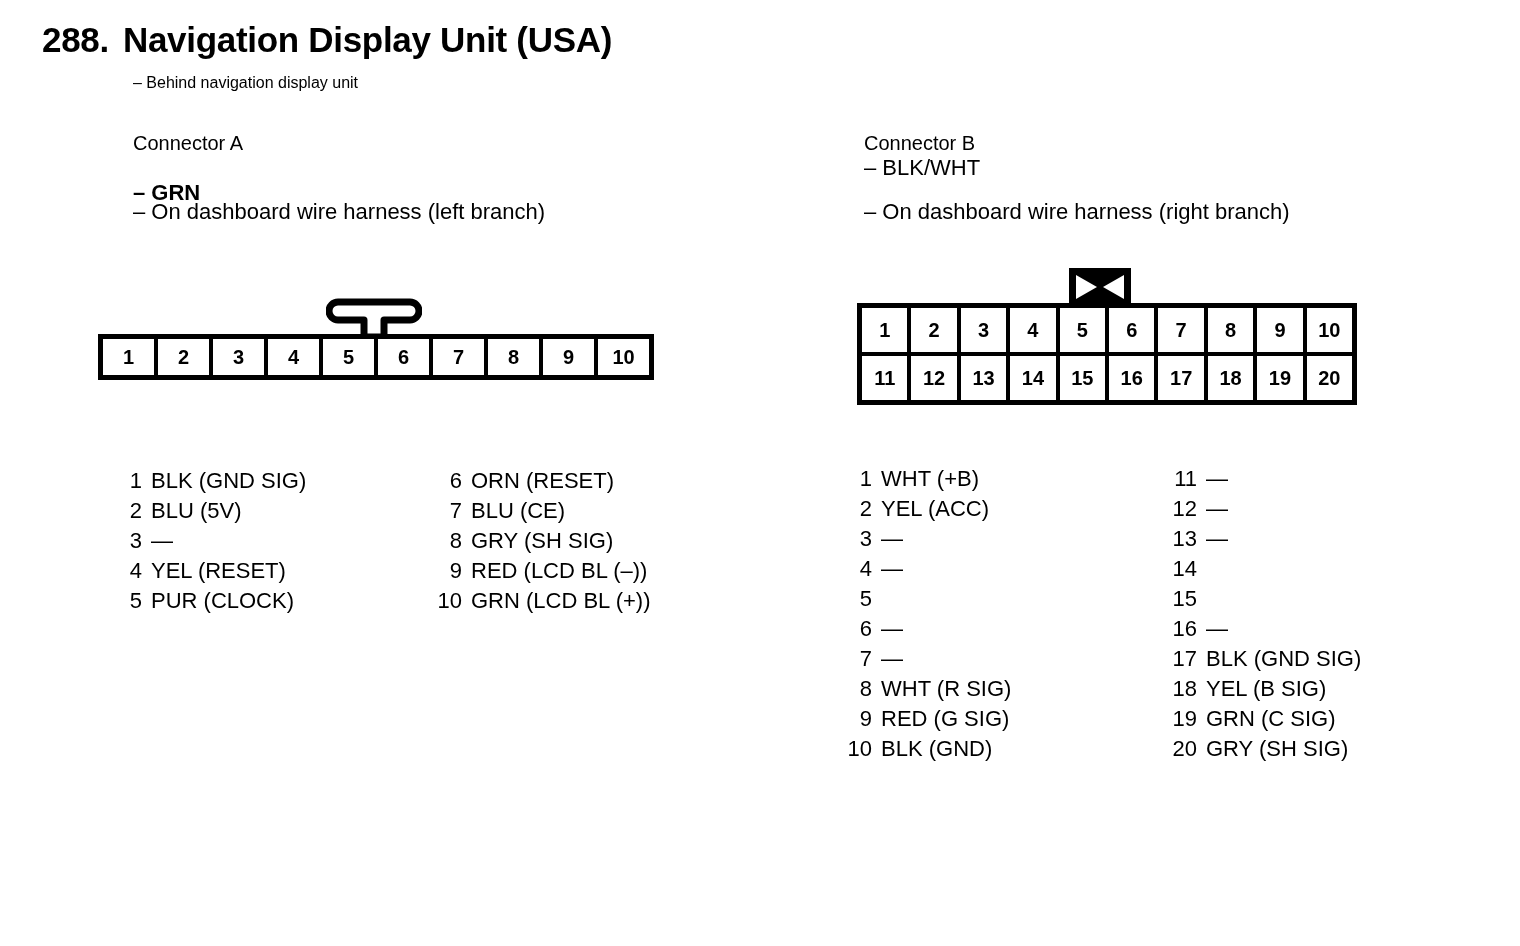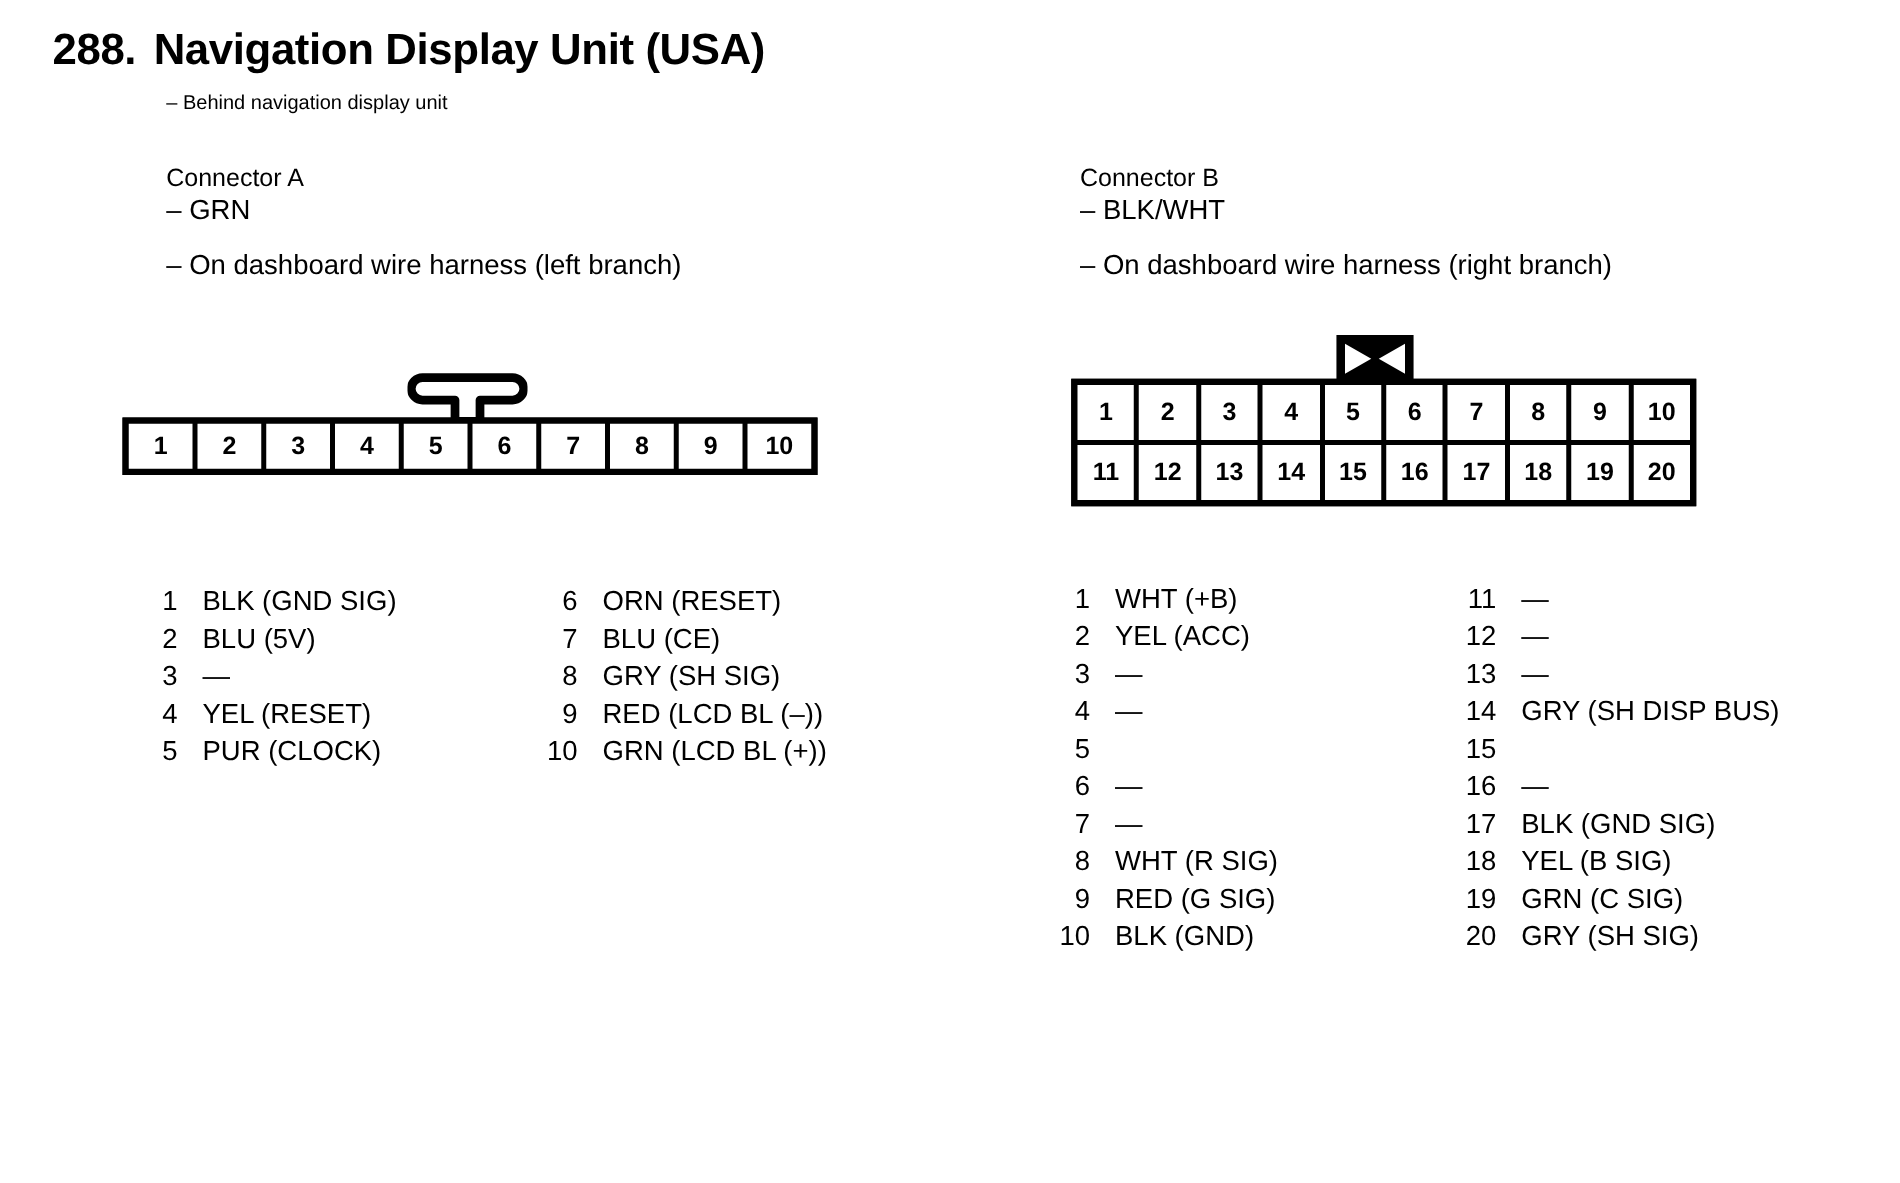--- a/index.html
+++ b/index.html
@@ -148,33 +148,33 @@
     white-space: nowrap;
     height: 30px;
     align-items: baseline;
   }
   .pin-num {
     width: 34px;
     text-align: right;
     flex: 0 0 34px;
   }
   .pin-desc {
-    margin-left: 20px;
+    margin-left: 9px;
   }
 </style>
 </head>
 <body>
 
 <div class="page-title">
   <span class="num">288.</span><span>Navigation Display Unit (USA)</span>
 </div>
 <div class="subtitle">– Behind navigation display unit</div>
 
 <div class="connector-heading" style="left:133px; top:132px;">Connector A</div>
-<div class="connector-note" style="left:133px; top:155px;">– GRN</div>
+<div class="connector-note" style="left:133px; top:180px;font-weight:bold;">– GRN</div>
 <div class="connector-note" style="left:133px; top:199px;">– On dashboard wire harness (left branch)</div>
 
 <div class="conn-a-wrap">
   <div class="tab-a">
     <svg width="96" height="44" viewBox="0 0 96 44" xmlns="http://www.w3.org/2000/svg">
       <path d="M 12 6 L 84 6 A 9 9 0 0 1 84 24 L 58 24 L 58 41 L 38 41 L 38 24 L 12 24 A 9 9 0 0 1 12 6 Z" fill="none" stroke="#000000" stroke-width="7" stroke-linejoin="round"></path>
     </svg>
   </div>
   <div class="conn-a-body">
     <div class="cell">1</div>
@@ -327,21 +327,20 @@
   <div class="pin-row">
     <span class="pin-num">12</span>
     <span class="pin-desc">—</span>
   </div>
   <div class="pin-row">
     <span class="pin-num">13</span>
     <span class="pin-desc">—</span>
   </div>
   <div class="pin-row">
     <span class="pin-num">14</span>
-    <span class="pin-desc">GRY (SH DISP BUS)</span>
   </div>
   <div class="pin-row">
     <span class="pin-num">15</span>
   </div>
   <div class="pin-row">
     <span class="pin-num">16</span>
     <span class="pin-desc">—</span>
   </div>
   <div class="pin-row">
     <span class="pin-num">17</span>

